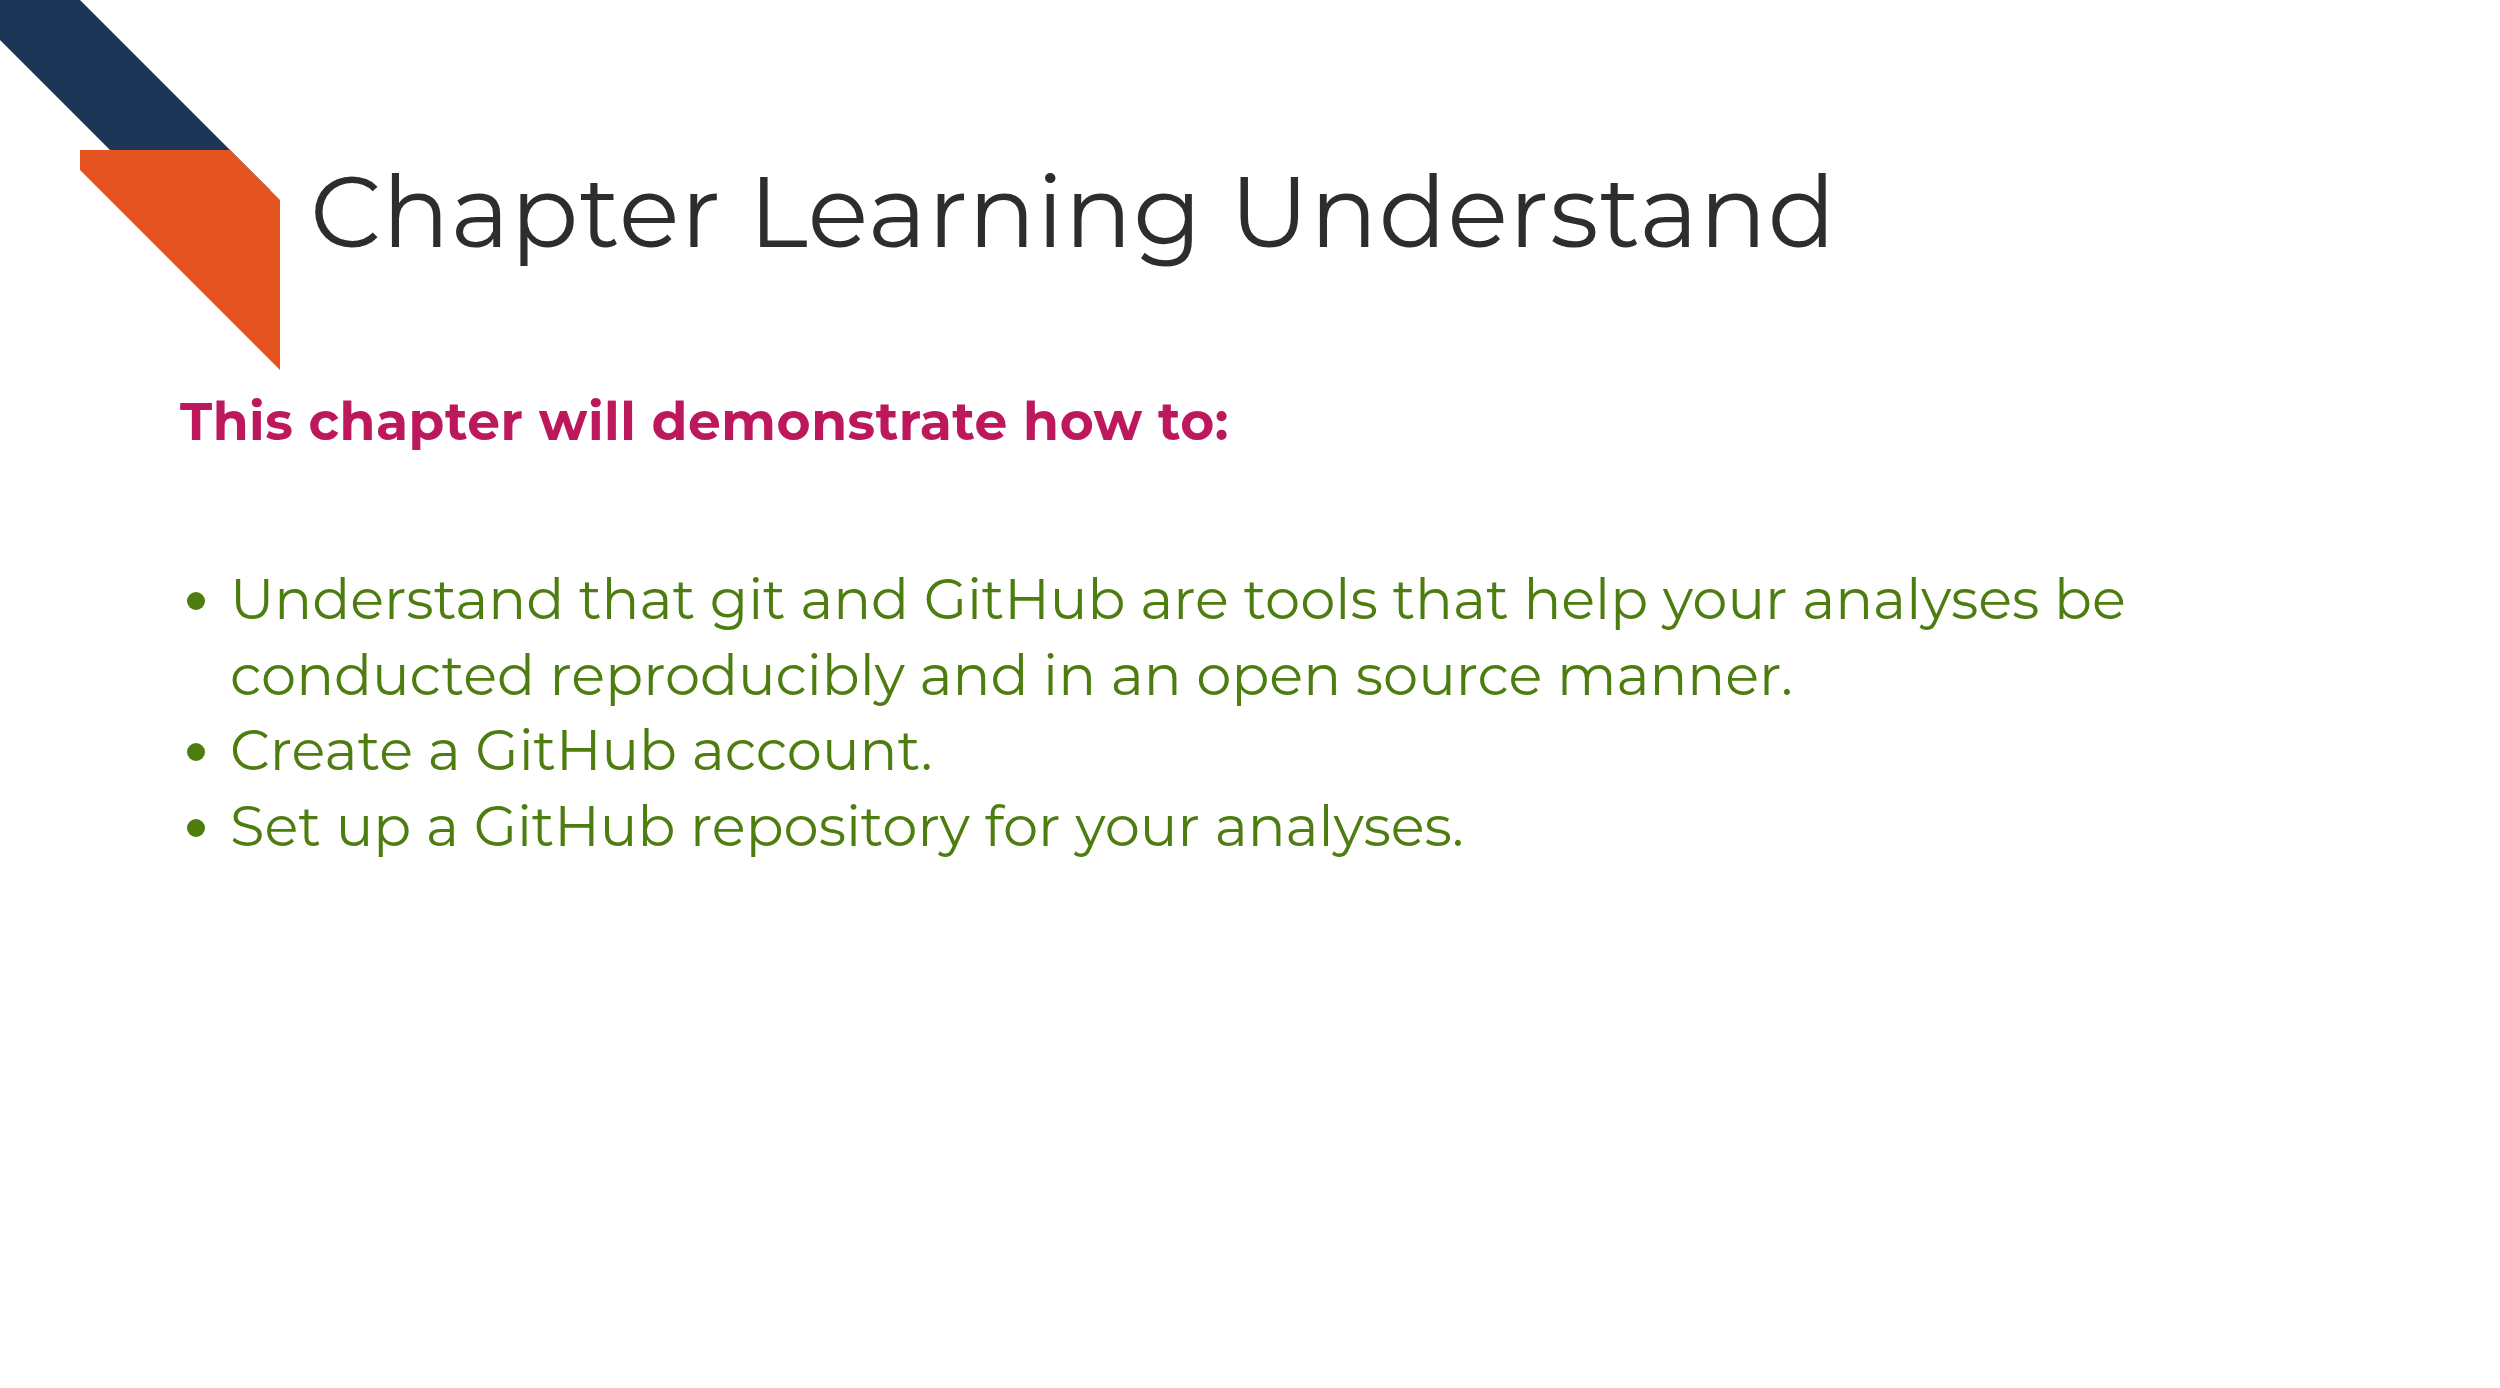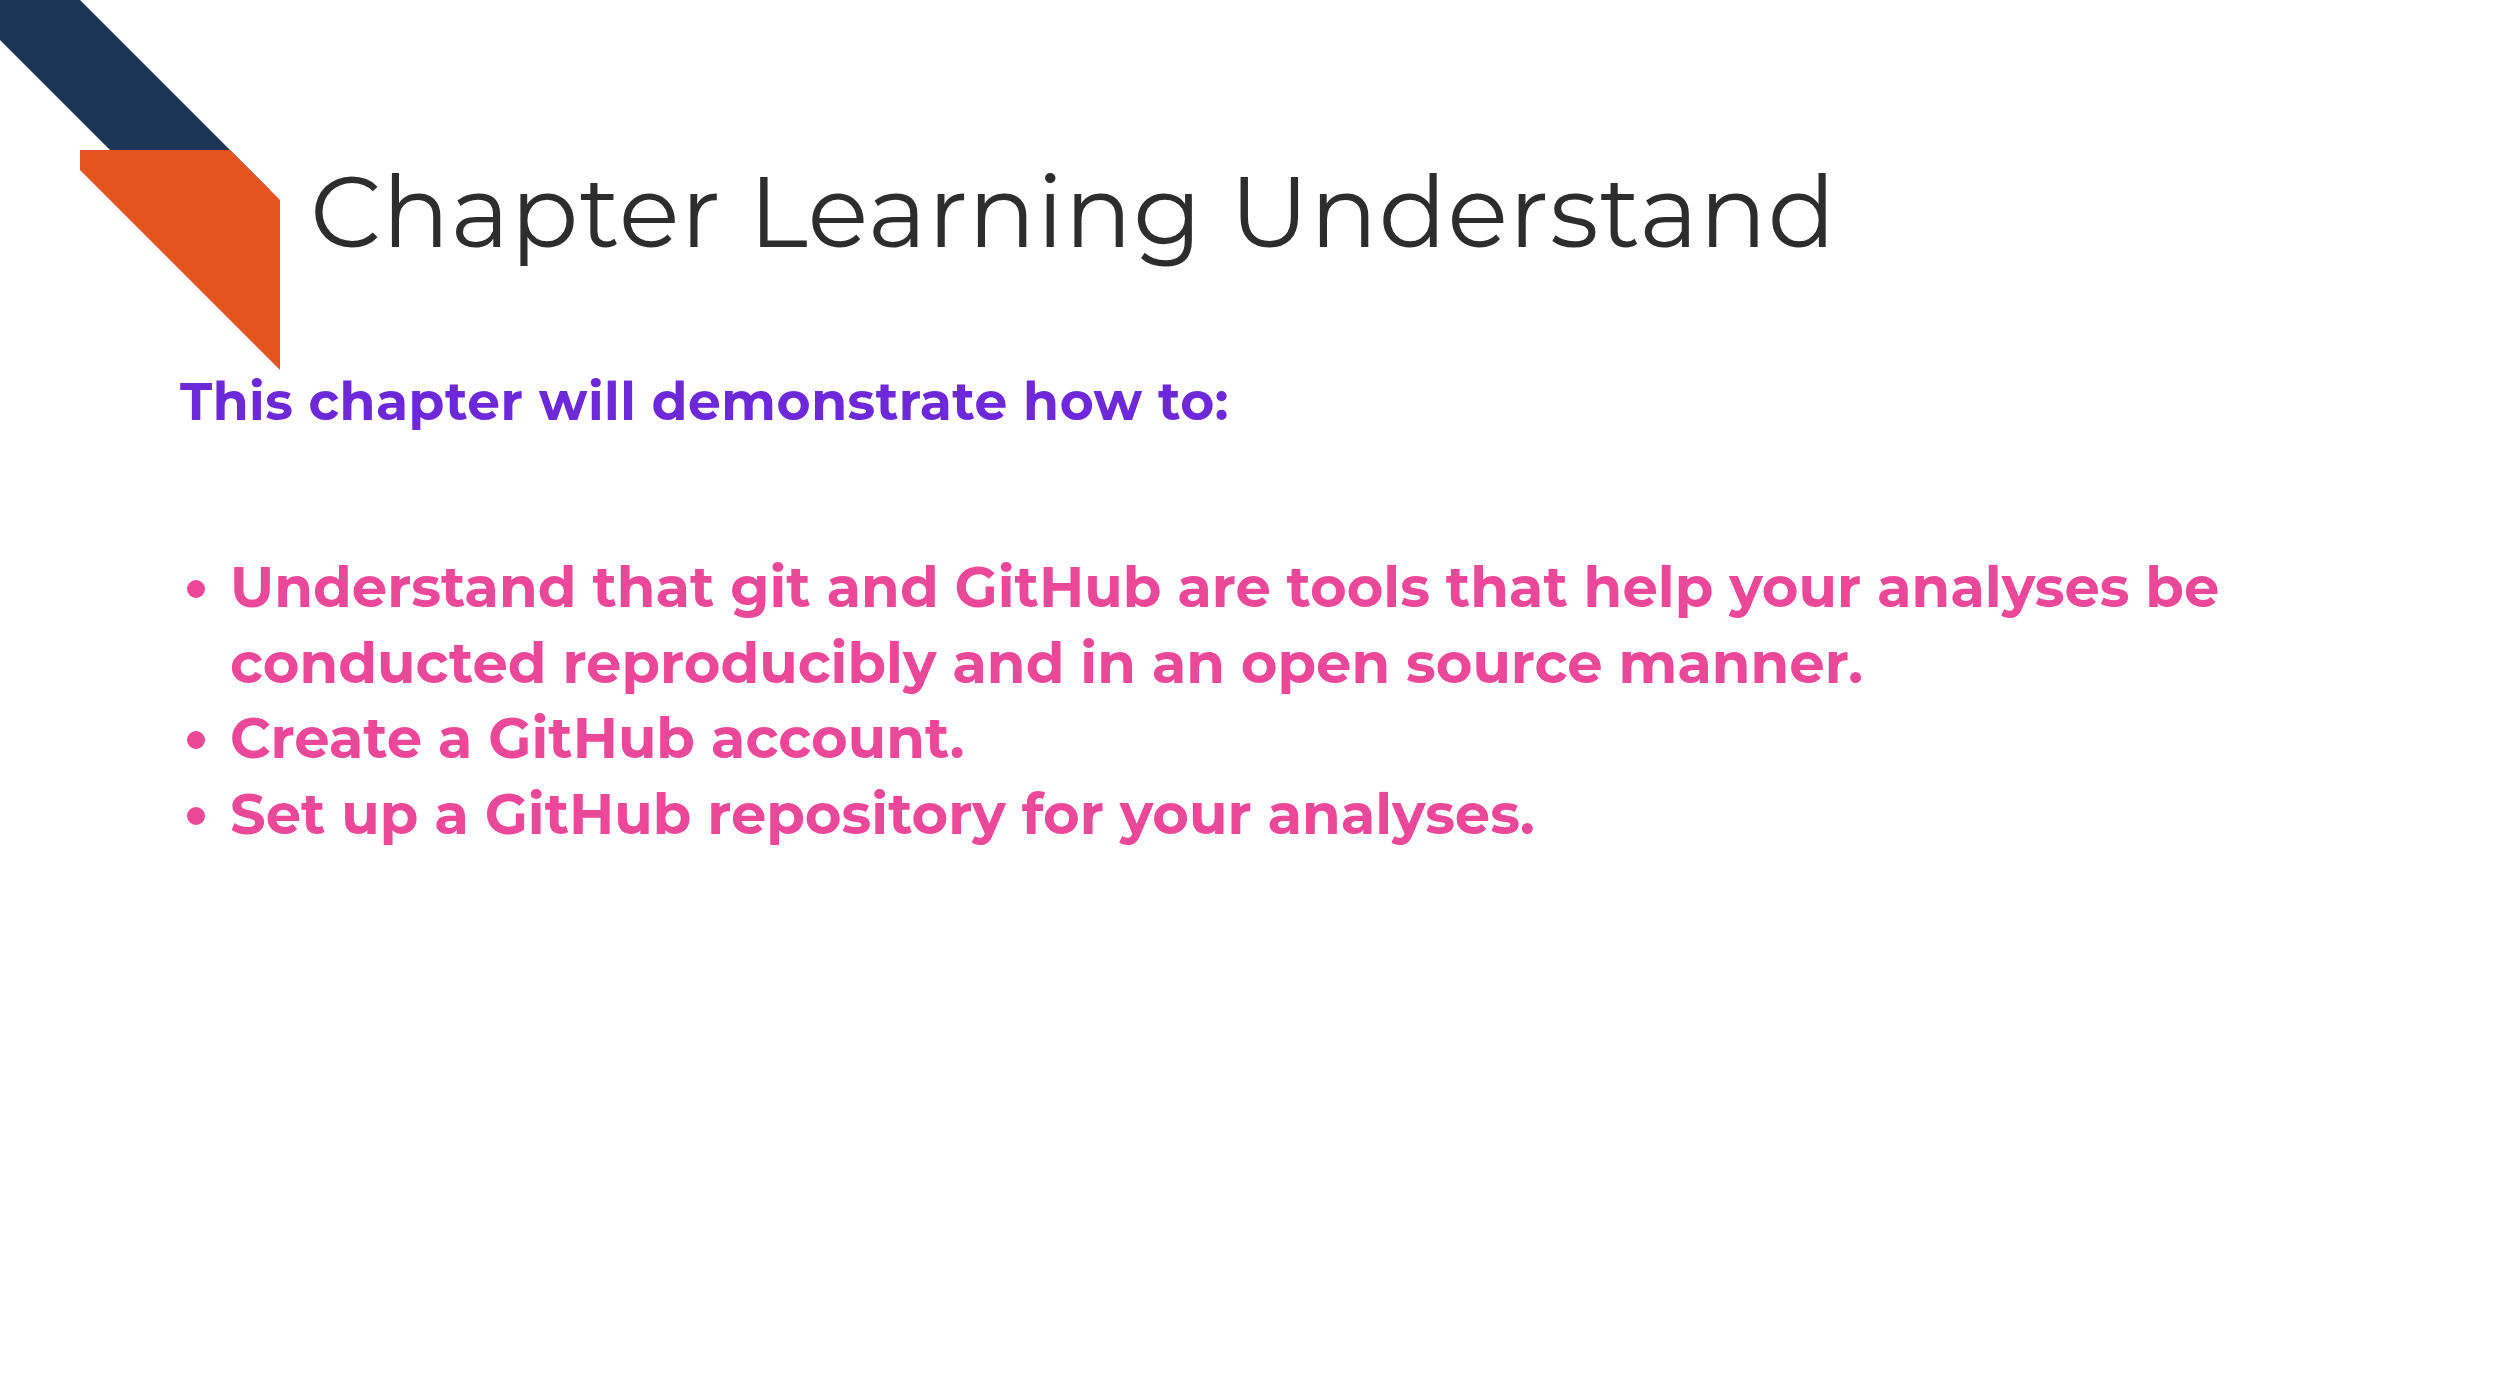--- a/index.html
+++ b/index.html
@@ -28,37 +28,37 @@
     top: 150px;
     left: 310px;
     font-size: 100px;
     font-weight: 400;
     letter-spacing: 1px;
     color: #2d2d2d;
   }
 
   .subtitle {
     position: absolute;
-    top: 370px;
+    top: 390px;
     left: 180px;
     font-size: 52px;
     font-weight: 700;
-    color: #6d28d9;
+    color: #be185d;
     letter-spacing: 0.5px;
   }
 
   .bullets {
     position: absolute;
-    top: 494px;
+    top: 506px;
     left: 175px;
     right: 140px;
     font-size: 56px;
-    font-weight: 700;
+    font-weight: 400;
     line-height: 1.35;
-    color: #ec4899;
+    color: #4d7c0f;
     list-style: disc;
     padding-left: 55px;
   }
 
   .bullets li {
     margin-bottom: 0px;
   }
 </style>
 </head>
 <body>

